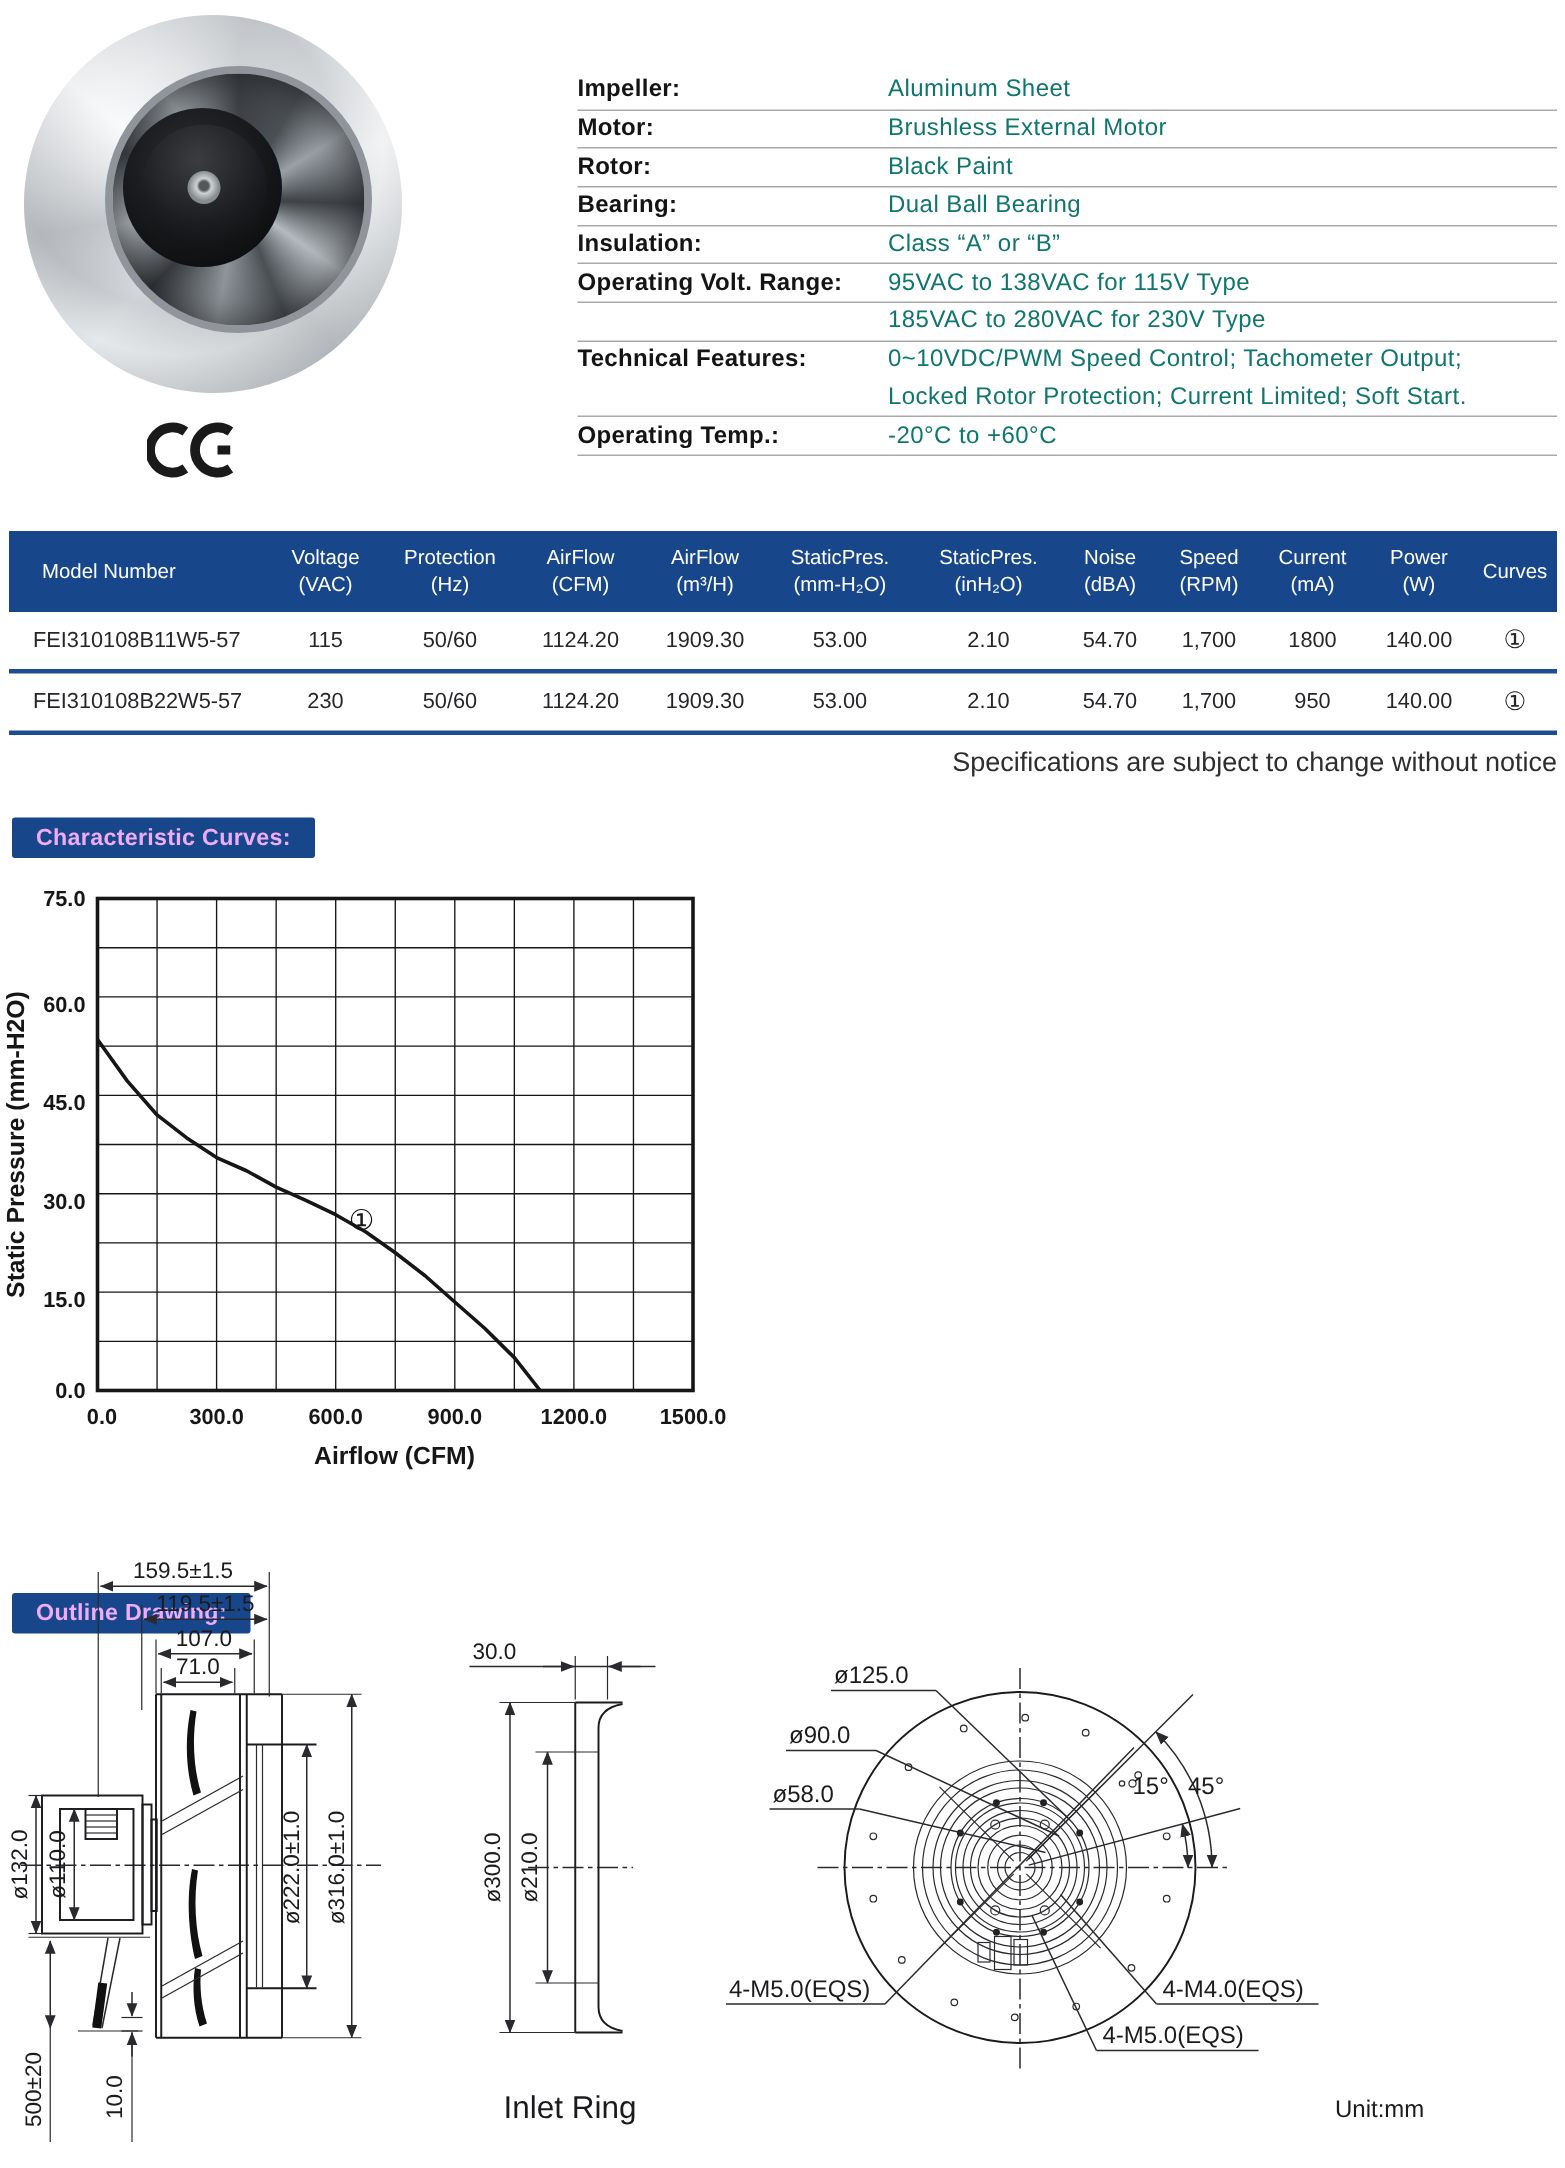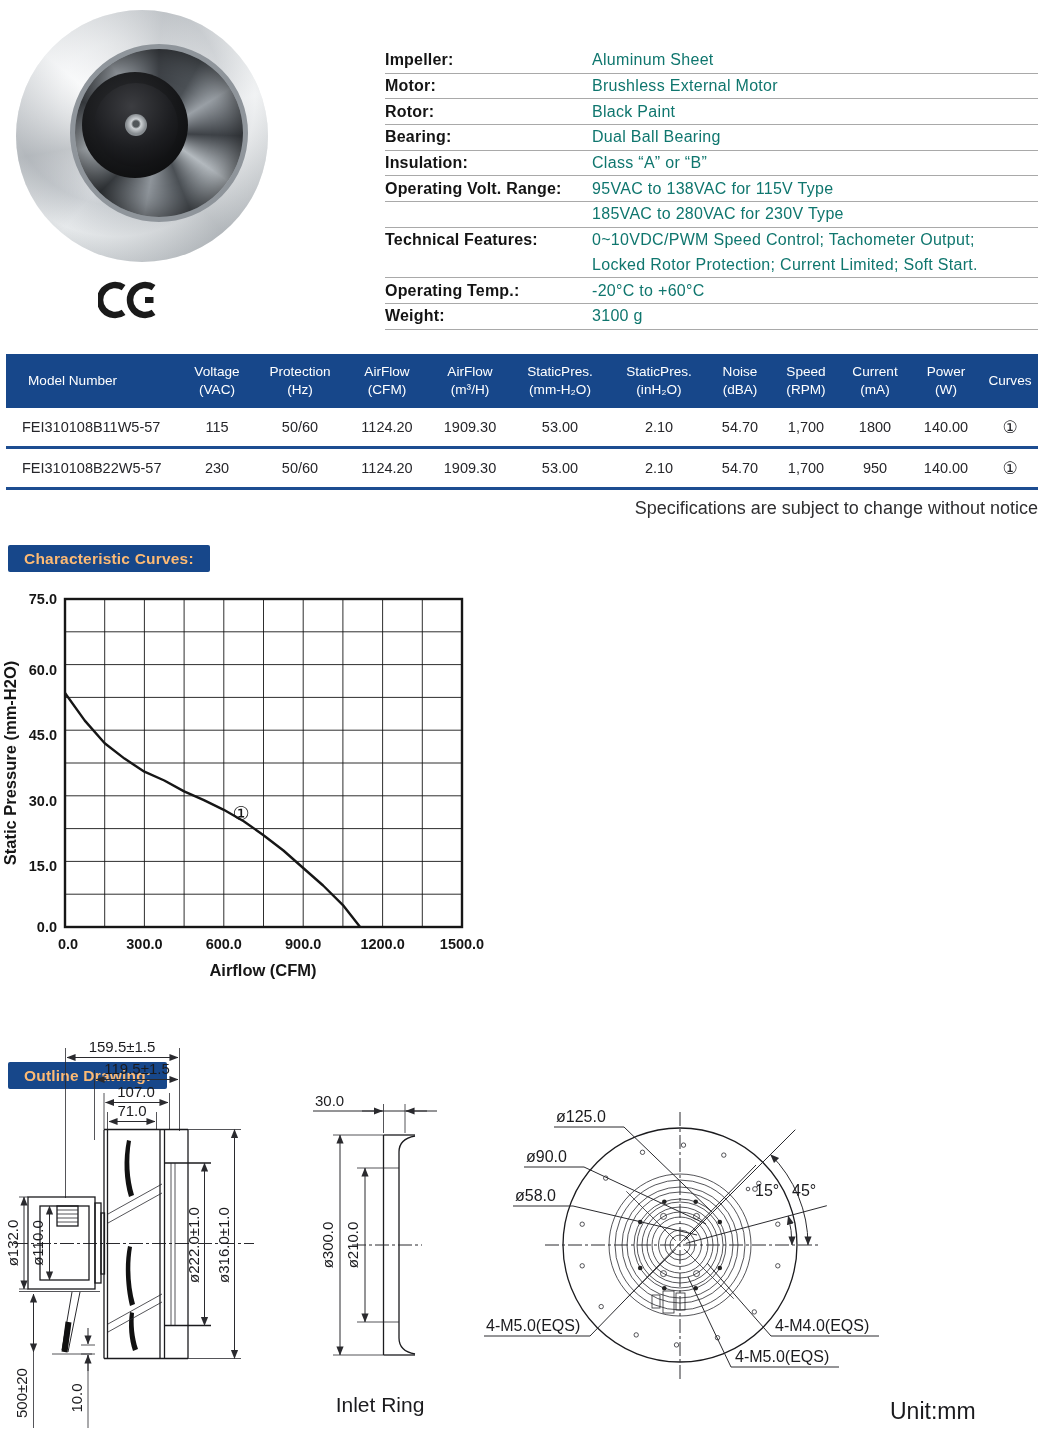--- a/index.html
+++ b/index.html
@@ -42,21 +42,21 @@
   .mhead .hc.c0{align-items:flex-start;padding-left:22px;}
   .mrow{height:38px;}
   .mrow .tc{display:flex;align-items:center;justify-content:center;font-size:14.5px;color:#26262a;}
   .mrow .tc.c0{justify-content:flex-start;padding-left:16px;}
   .mrow .tc.curv{font-size:17px;}
   .msep{height:3px;background:#1d4d91;}
 
   .note{position:absolute;left:438px;top:498px;width:600px;text-align:right;
         font-size:18px;color:#2e2e30;}
 
-  .badge{position:absolute;left:8px;background:#17478a;color:#fdba74;font-weight:bold;
+  .badge{position:absolute;left:8px;background:#17478a;color:#f0abfc;font-weight:bold;
          font-size:15.5px;line-height:27px;height:27px;padding:0 16px;letter-spacing:.2px;
          border-radius:2px;}
   #badge-curves{top:545px;}
   #badge-outline{top:1062px;}
 
   
   #curve-svg{position:absolute;left:0;top:580px;}
   #curve-svg .pb{fill:none;stroke:#161616;stroke-width:2.4;}
   #grid-g line{stroke:#161616;stroke-width:0.9;}
   #curve-svg .tick{font-size:14.5px;font-weight:bold;fill:#161616;}
@@ -70,21 +70,21 @@
   #inletview{left:280px;top:1080px;}
   #rearview{left:480px;top:1080px;}
   .dl{stroke:#2a2a2e;stroke-width:1;fill:none;}
   .bl{stroke:#1b1b1e;stroke-width:1.3;fill:none;}
   .thin{stroke:#2a2a2e;stroke-width:.8;fill:none;}
   .dash{stroke:#2a2a2e;stroke-width:1;fill:none;stroke-dasharray:14 3 3 3;}
   .blk{fill:#111;stroke:none;}
   text.dim{font-family:"Liberation Sans","DejaVu Sans",sans-serif;font-size:15px;fill:#1b1b1e;}
   text.dim2{font-family:"Liberation Sans","DejaVu Sans",sans-serif;font-size:16px;fill:#1b1b1e;}
   text.cap{font-family:"Liberation Sans","DejaVu Sans",sans-serif;font-size:21px;fill:#1b1b1e;}
-  .unit{position:absolute;left:890px;top:1398px;font-size:23px;color:#1b1b1e;}
+  .unit{position:absolute;left:890px;top:1398px;font-size:16px;color:#1b1b1e;}
 
   
   #ce-svg{position:absolute;left:98px;top:276px;}
 </style>
 </head>
 <body>
 
 <div id="canvas">
 
   <div class="photo">
@@ -135,24 +135,20 @@
         <div class="sl">Technical Features:</div>
         <div class="sv">0~10VDC/PWM Speed Control; Tachometer Output;</div>
       </div>
     <div class="srow">
         <div class="sl"></div>
         <div class="sv">Locked Rotor Protection; Current Limited; Soft Start.</div>
       </div>
     <div class="srow">
         <div class="sl">Operating Temp.:</div>
         <div class="sv">-20°C to +60°C</div>
-      </div>
-    <div class="srow">
-        <div class="sl">Weight:</div>
-        <div class="sv">3100 g</div>
       </div>
   </div>
 
   <div class="mtable">
     <div class="mhead mgrid">
       <div class="hc c0">
           <span>Model Number</span>
           <span></span>
         </div>
       <div class="hc">

